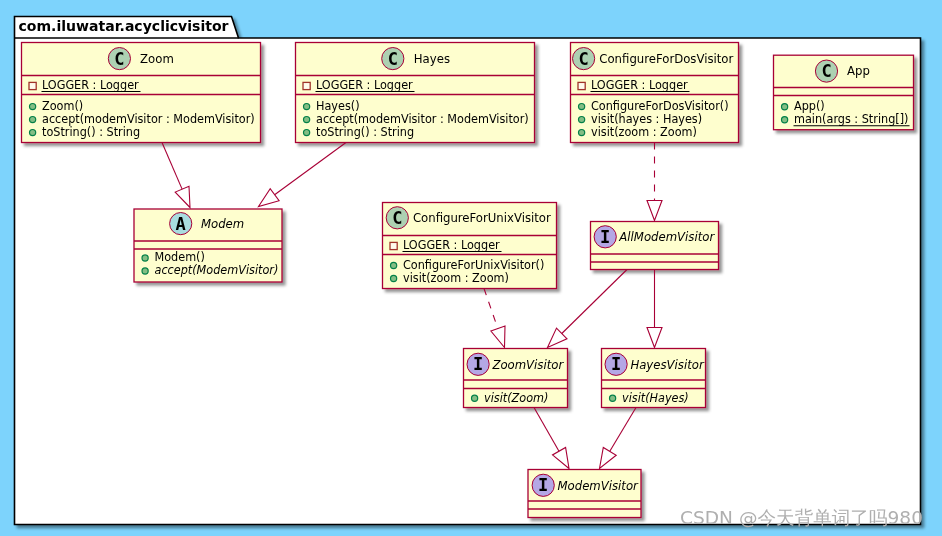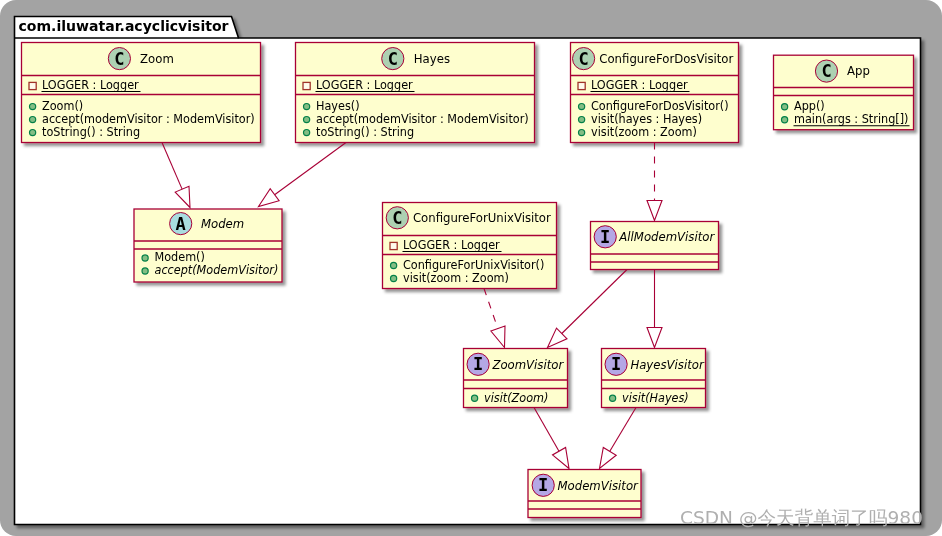--- a/index.html
+++ b/index.html
@@ -1,17 +1,17 @@
 <!DOCTYPE html>
 <html><head>
 <meta charset="utf-8">
 <style>
   html,body{margin:0;padding:0;background:#FFFFFF;}
   body{width:942px;height:536px;overflow:hidden;}
-  #stage{position:relative;width:942px;height:536px;background:#a3a3a3;border-radius:16px;}
+  #stage{position:relative;width:942px;height:536px;background:#7dd3fc;}
   svg{display:block;}
   text{font-family:"DejaVu Sans",sans-serif;font-stretch:condensed;fill:#000000;text-decoration-skip-ink:none;}
   .pkg{font-size:14px;font-weight:bold;font-stretch:normal;}
   .cname{font-size:13px;}
   .member{font-size:12.5px;}
   .badge{font-size:17px;font-weight:bold;font-family:"DejaVu Sans Mono",monospace;font-stretch:normal;}
   .wm{font-size:18.5px;fill:#AFAFAF;font-stretch:normal;}
 </style>
 </head>
 <body>

